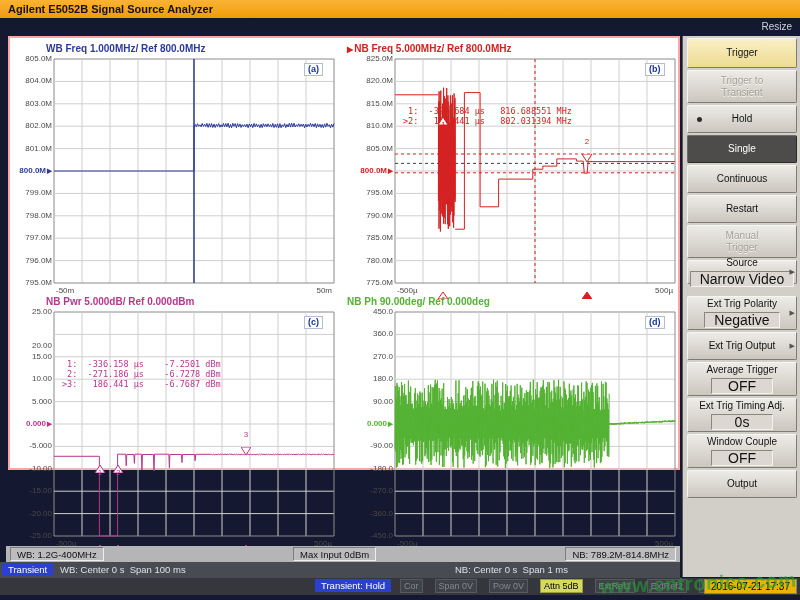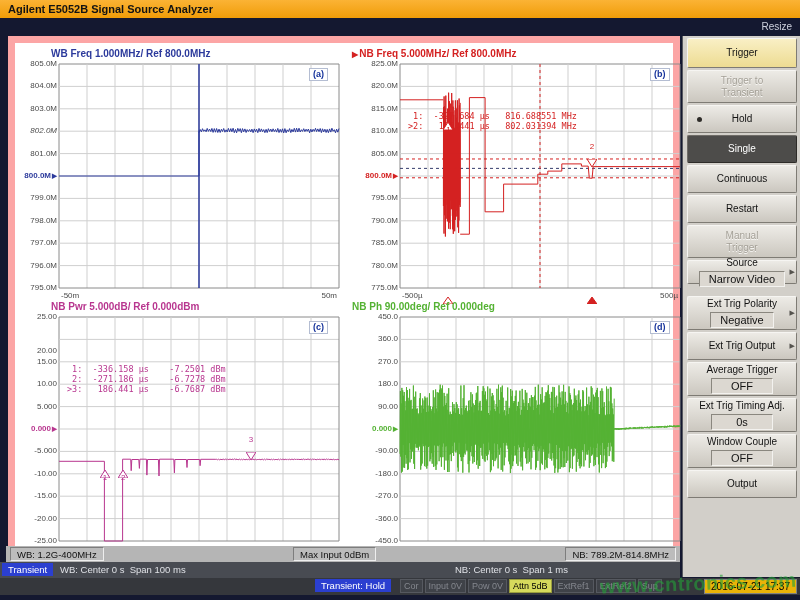--- a/index.html
+++ b/index.html
@@ -4,21 +4,21 @@
 <style>
   html,body{margin:0;padding:0;background:#222;}
   .screen{position:relative;width:800px;height:600px;background:#141830;overflow:hidden;
           font-family:"Liberation Sans",sans-serif;-webkit-font-smoothing:antialiased;}
   
   .titlebar{position:absolute;left:0;top:0;width:800px;height:18px;
             background:linear-gradient(#fbb335,#f09c08);color:#131313;
             font-size:11px;font-weight:bold;line-height:18px;padding-left:8px;box-sizing:border-box;}
   .resize{position:absolute;right:8px;top:21px;color:#cdd1dd;font-size:10px;}
   
-  .plots{position:absolute;left:8px;top:36px;width:672px;height:541px;background:#fff;border:7px solid #fca5a5;box-sizing:border-box;}
+  .plots{position:absolute;left:8px;top:36px;width:672px;height:434px;background:#fff;border:2px solid #fca5a5;box-sizing:border-box;}
   .ptitle{position:absolute;font-size:10px;font-weight:bold;white-space:pre;}
   .ptitle .tri{font-size:8px;margin-right:1px;}
   .ytick{position:absolute;width:44px;text-align:right;font-size:8px;color:#4a4a4a;line-height:10px;white-space:nowrap;}
   .ytick.hl{font-weight:bold;}
   .ytick .tickarrow{font-size:6.5px;margin-left:1px;}
   .xlab{position:absolute;font-size:8px;color:#4a4a4a;}
   .letter{position:absolute;font-size:9px;font-weight:bold;color:#16339c;background:#fff;border:1px solid #b4bdd2;line-height:11px;padding:0 3px;}
   .readout{position:absolute;font-family:"DejaVu Sans Mono",monospace;font-size:8.5px;line-height:10px;white-space:pre;margin-top:44px;}
   .axmark{position:absolute;width:10px;height:7px;}
   .annlab{position:absolute;font-size:8px;line-height:8px;width:12px;text-align:center;}
@@ -26,33 +26,33 @@
   
   .sidebar{position:absolute;left:682px;top:36px;width:118px;height:541px;background:#d2cfc9;border-left:1px solid #55575e;box-sizing:border-box;}
   .softkey{position:absolute;left:4px;width:110px;box-sizing:border-box;
            background:linear-gradient(#edebe6,#cbc7bf);border:1px solid;border-color:#f6f5f2 #7e7b74 #7e7b74 #f6f5f2;
            border-radius:2px;display:flex;flex-direction:column;align-items:center;justify-content:center;
            font-size:10px;color:#121212;text-align:center;line-height:12px;}
   .softkey.active{background:linear-gradient(#f9efc5,#eddc92);}
   .softkey.pressed{background:#4d4c4a;color:#fff;border-color:#6f6c67 #2d2b28 #2d2b28 #6f6c67;}
   .softkey.disabled{color:#a5a198;text-shadow:0 1px 0 #fbfaf8;}
   .softkey .val{margin-top:2px;background:#dcd8d1;border:1px solid;border-color:#8a877f #f3f2ef #f3f2ef #8a877f;
-                padding:0 9px;font-size:11px;line-height:14px;min-width:58%;box-sizing:border-box;}
+                padding:0 9px;font-size:14px;line-height:14px;min-width:58%;box-sizing:border-box;}
   .softkey .arrow{position:absolute;right:1px;top:50%;transform:translateY(-50%);font-size:7px;color:#55534e;}
   .softkey .dot{position:absolute;left:9px;top:50%;width:5px;height:5px;margin-top:-2px;background:#2e2c29;border-radius:50%;}
   
   .bar1{position:absolute;left:6px;top:546px;width:674px;height:16px;background:#b5b5b5;}
   .bar1 .sbox{position:absolute;top:1px;height:14px;line-height:14px;font-size:9.5px;color:#111;
               background:#bcbcbc;border:1px solid;border-color:#7d7d7d #eeeeee #eeeeee #7d7d7d;
               padding:0 6px;box-sizing:border-box;white-space:pre;}
   .bar2{position:absolute;left:0;top:562px;width:680px;height:16px;background:#484b52;}
   .bar2 .txt{position:absolute;top:2px;font-size:9.5px;color:#dfe1e6;white-space:pre;}
   .bluebox{background:#2b3fd0;color:#fff;font-size:9.5px;line-height:13px;padding:0 6px;white-space:pre;}
   .bar3{position:absolute;left:0;top:578px;width:800px;height:17px;background:#35373c;}
-  .flagrow{position:absolute;left:400px;top:1px;display:flex;gap:2px;}
+  .flagrow{position:absolute;left:400px;top:1px;display:flex;gap:12px;}
   .flag{font-size:9px;line-height:12px;padding:0 3px;border:1px solid #565960;background:#3f4248;color:#84878e;white-space:pre;}
   .flag.on{background:#d6da5c;border-color:#9a9e3e;color:#000;}
   .datebox{position:absolute;right:3px;top:1px;font-size:10px;line-height:13px;color:#000;
            background:#eab308;border:1px solid #828282;padding:0 6px;white-space:pre;}
   .watermark{position:absolute;left:600px;top:572px;font-size:20px;font-weight:bold;
              color:rgba(35,160,55,0.6);transform:rotate(-2deg);z-index:60;letter-spacing:0.5px;pointer-events:none;}
 </style>
 </head>
 <body>
 
@@ -60,21 +60,21 @@
   <div class="titlebar">
     <span>Agilent E5052B Signal Source Analyzer</span>
   </div>
   <div class="resize">Resize</div>
 
   <div class="plots" id="plots">
       <div class="ptitle" style="left: 36px; top: 5px; color: rgb(44, 58, 156);">WB Freq 1.000MHz/ Ref 800.0MHz</div>
       <div class="ytick" style="left: -2px; top: 16px;">805.0M</div>
       <div class="ytick" style="left: -2px; top: 38.4px;">804.0M</div>
       <div class="ytick" style="left: -2px; top: 60.8px;">803.0M</div>
-      <div class="ytick" style="left: -2px; top: 83.2px; font-style: italic;">802.0M</div>
+      <div class="ytick" style="left: -2px; top: 83.2px;">802.0M</div>
       <div class="ytick" style="left: -2px; top: 105.6px;">801.0M</div>
       <div class="ytick hl" style="left: -2px; top: 128px; color: rgb(44, 58, 156);">800.0M<span class="tickarrow">▶</span></div>
       <div class="ytick" style="left: -2px; top: 150.4px;">799.0M</div>
       <div class="ytick" style="left: -2px; top: 172.8px;">798.0M</div>
       <div class="ytick" style="left: -2px; top: 195.2px;">797.0M</div>
       <div class="ytick" style="left: -2px; top: 217.6px;">796.0M</div>
       <div class="ytick" style="left: -2px; top: 240px;">795.0M</div>
       <div class="xlab" style="left: 46px; top: 248px;">-50m</div>
       <div class="xlab" style="left: 282px; top: 248px; width: 40px; text-align: right;">50m</div>
       <svg width="280" height="224" viewBox="0 0 280 224" style="position: absolute; left: 44px; top: 21px; overflow: visible;">
@@ -339,21 +339,21 @@
   <div class="bar2">
     <span class="bluebox" style="position:absolute;left:2px;top:1px;">Transient</span>
     <div class="txt" style="left:60px;">WB: Center 0 s  Span 100 ms</div>
     <div class="txt" style="left:455px;">NB: Center 0 s  Span 1 ms</div>
   </div>
 
   <div class="bar3">
     <span class="bluebox" style="position:absolute;left:315px;top:1px;">Transient: Hold</span>
     <div class="flagrow" id="flags">
         <div class="flag">Cor</div>
-        <div class="flag">Input 0V</div>
+        <div class="flag">Span 0V</div>
         <div class="flag">Pow 0V</div>
         <div class="flag on">Attn 5dB</div>
         <div class="flag">ExtRef1</div>
         <div class="flag">ExtRef2</div>
         <div class="flag">Sup</div>
       </div>
     <div class="datebox">2016-07-21 17:37</div>
   </div>
 
   <div class="watermark">www.cntronics.com</div>

